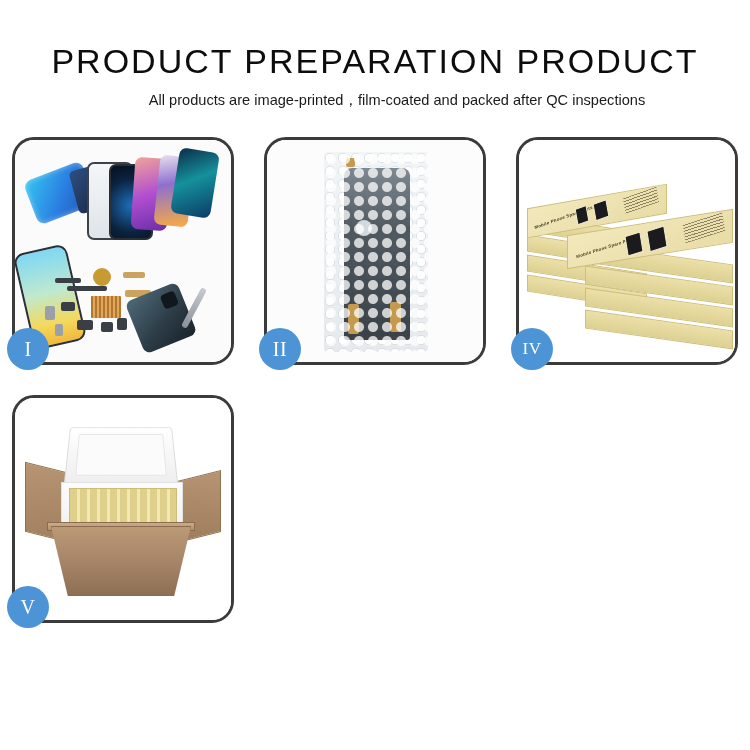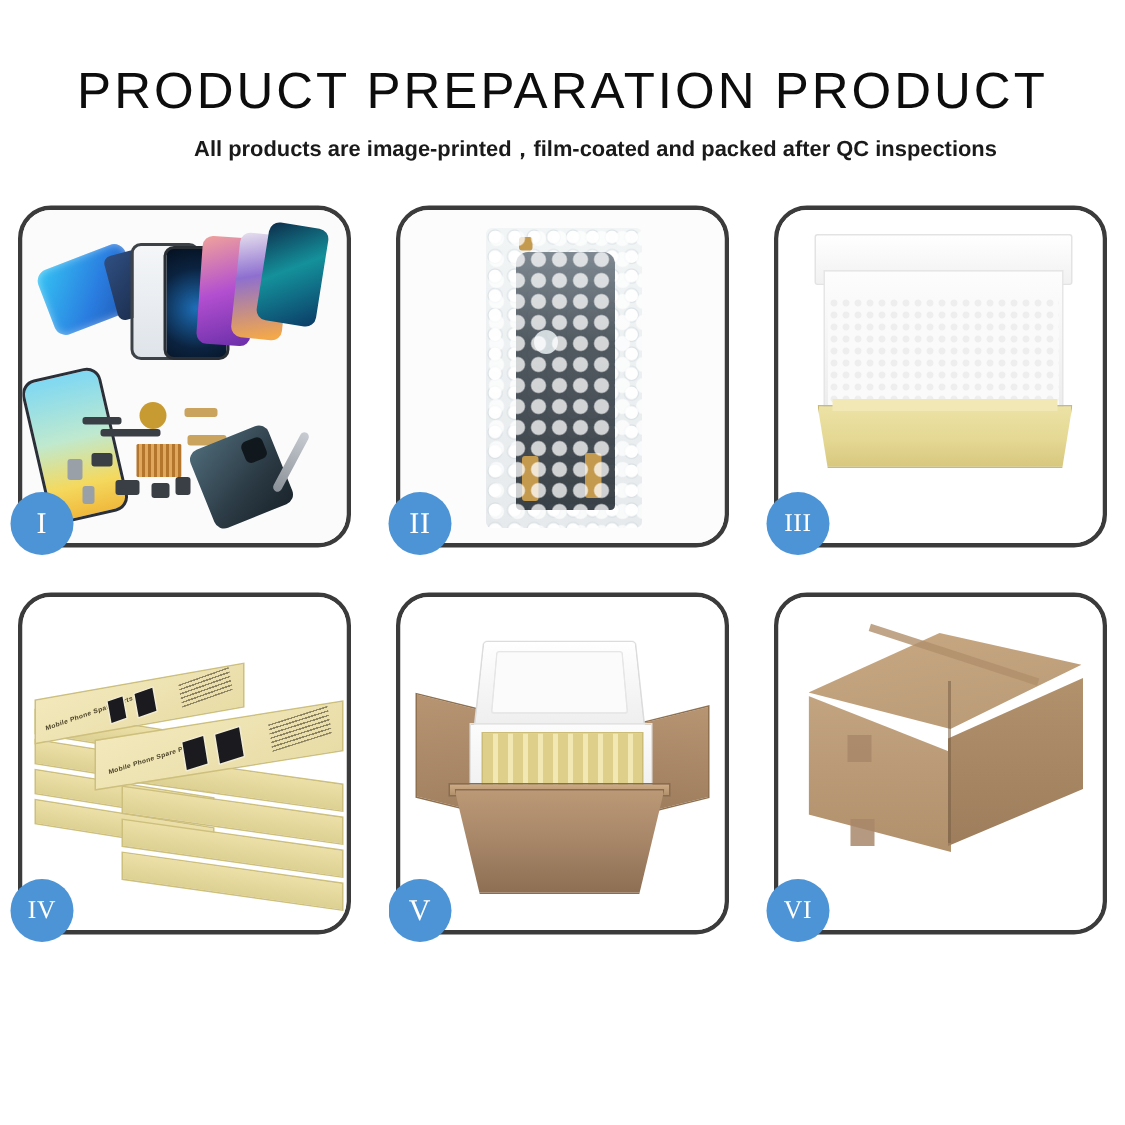--- a/index.html
+++ b/index.html
@@ -24,21 +24,21 @@
     font-weight: 400;
     letter-spacing: 2.0px;
     color: #0d0d0d;
     line-height: 40px;
     white-space: nowrap;
   }
 
   .sub-title {
     font-family: "Liberation Sans", sans-serif;
     font-size: 14.6px;
-    font-weight: 700;
+    font-weight: 400;
     color: #1a1a1a;
     line-height: 20px;
     margin-top: 9px;
     white-space: nowrap;
     margin-left: 44px;
   }
 
   
   .grid {
     position: absolute;
@@ -363,31 +363,20 @@
           <div class="bag-part"></div>
           <div class="bag-flex" style="left:24px;top:152px;"></div>
           <div class="bag-flex" style="left:66px;top:150px;"></div>
           <div class="bag-flex" style="left:22px;top:6px;width:9px;height:9px;"></div>
           <div class="bag-overlay"></div>
         </div>
       </div>
       <div class="badge">II</div>
     </div>
 
-    <div class="panel">
-      <div class="panel-inner p3">
-        <div class="b3-lid"></div>
-        <div class="b3-back"></div>
-        <div class="b3-foam"></div>
-        <div class="b3-bubble"></div>
-        <div class="b3-front"></div>
-        <div class="b3-front-inner"></div>
-      </div>
-      <div class="badge small-num">III</div>
-    </div>
 
     <div class="panel">
       <div class="panel-inner p4">
         <div class="stack">
 
           <div class="sbox" style="left:4px;top:58px;width:120px;height:17px;transform:skewY(9deg);"></div>
           <div class="sbox" style="left:4px;top:78px;width:120px;height:17px;transform:skewY(9deg);"></div>
           <div class="sbox" style="left:4px;top:98px;width:120px;height:17px;transform:skewY(9deg);"></div>
           <div class="sbox" style="left:4px;top:118px;width:120px;height:17px;transform:skewY(9deg);"></div>
 
@@ -421,27 +410,15 @@
         <div class="v-flapR"></div>
         <div class="v-foamLid"></div>
         <div class="v-foamBody"></div>
         <div class="v-items"></div>
         <div class="v-rim"></div>
         <div class="v-front"></div>
       </div>
       <div class="badge">V</div>
     </div>
 
-    <div class="panel">
-      <div class="panel-inner p6">
-        <div class="c6-top"></div>
-        <div class="c6-seam"></div>
-        <div class="c6-left"></div>
-        <div class="c6-right"></div>
-        <div class="c6-vseam"></div>
-        <div class="c6-tape" style="left:46px;top:92px;width:16px;height:18px;"></div>
-        <div class="c6-tape" style="left:48px;top:148px;width:16px;height:18px;"></div>
-      </div>
-      <div class="badge small-num">VI</div>
-    </div>
 
   </div>
 </div>
 
 </body></html>

